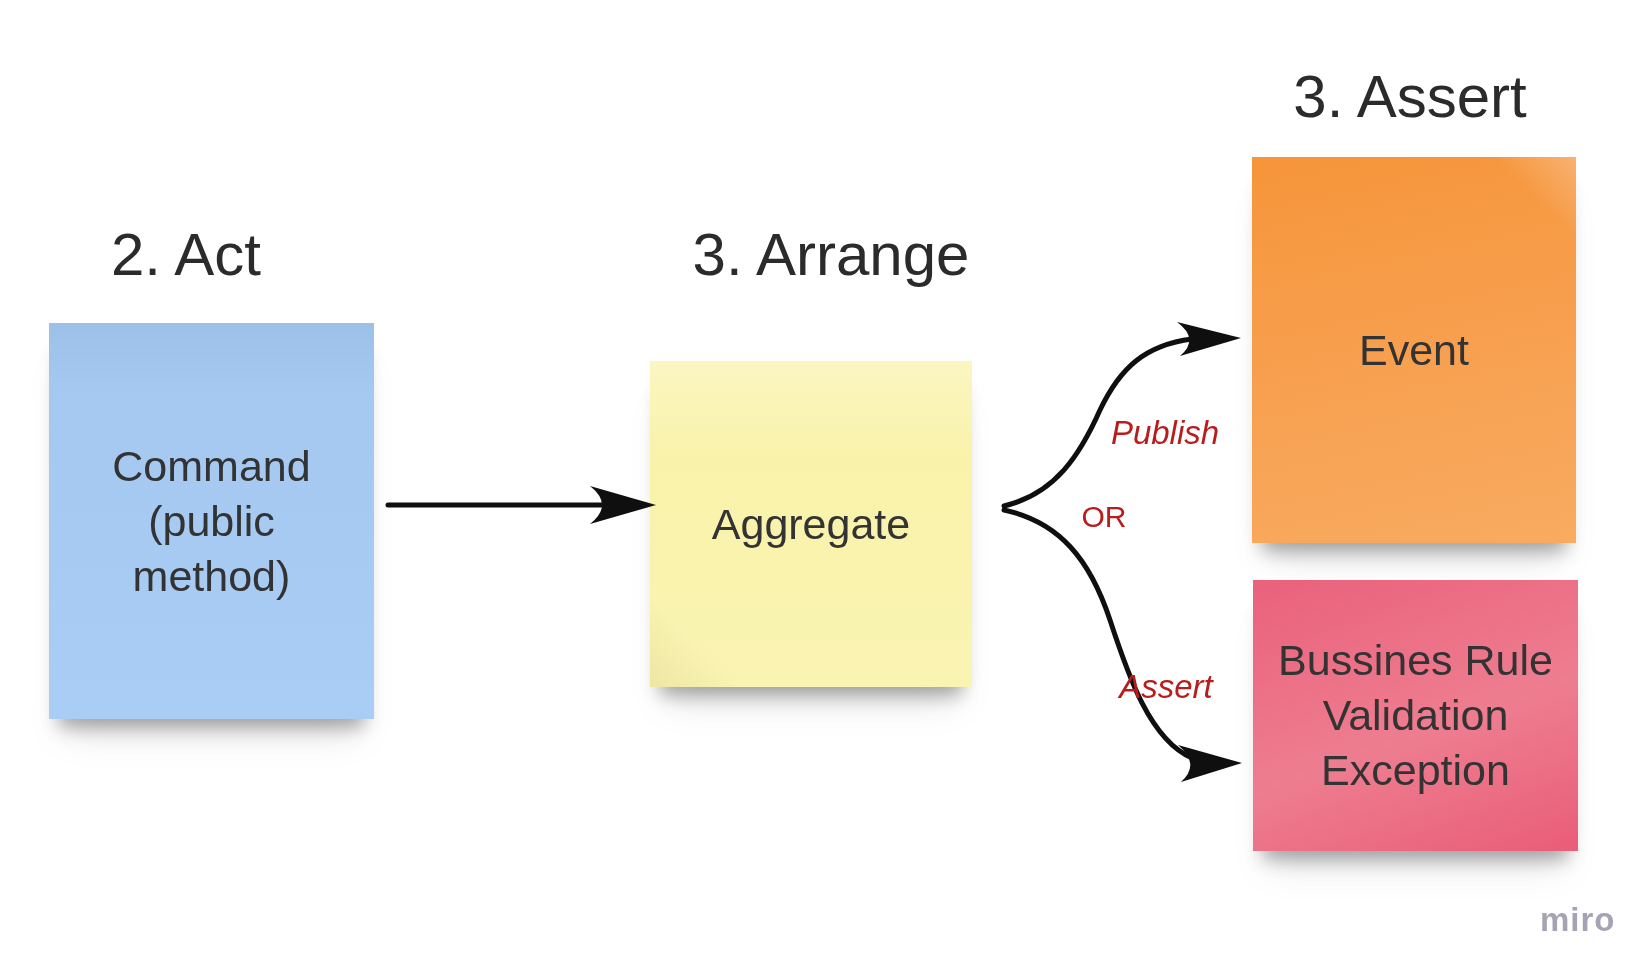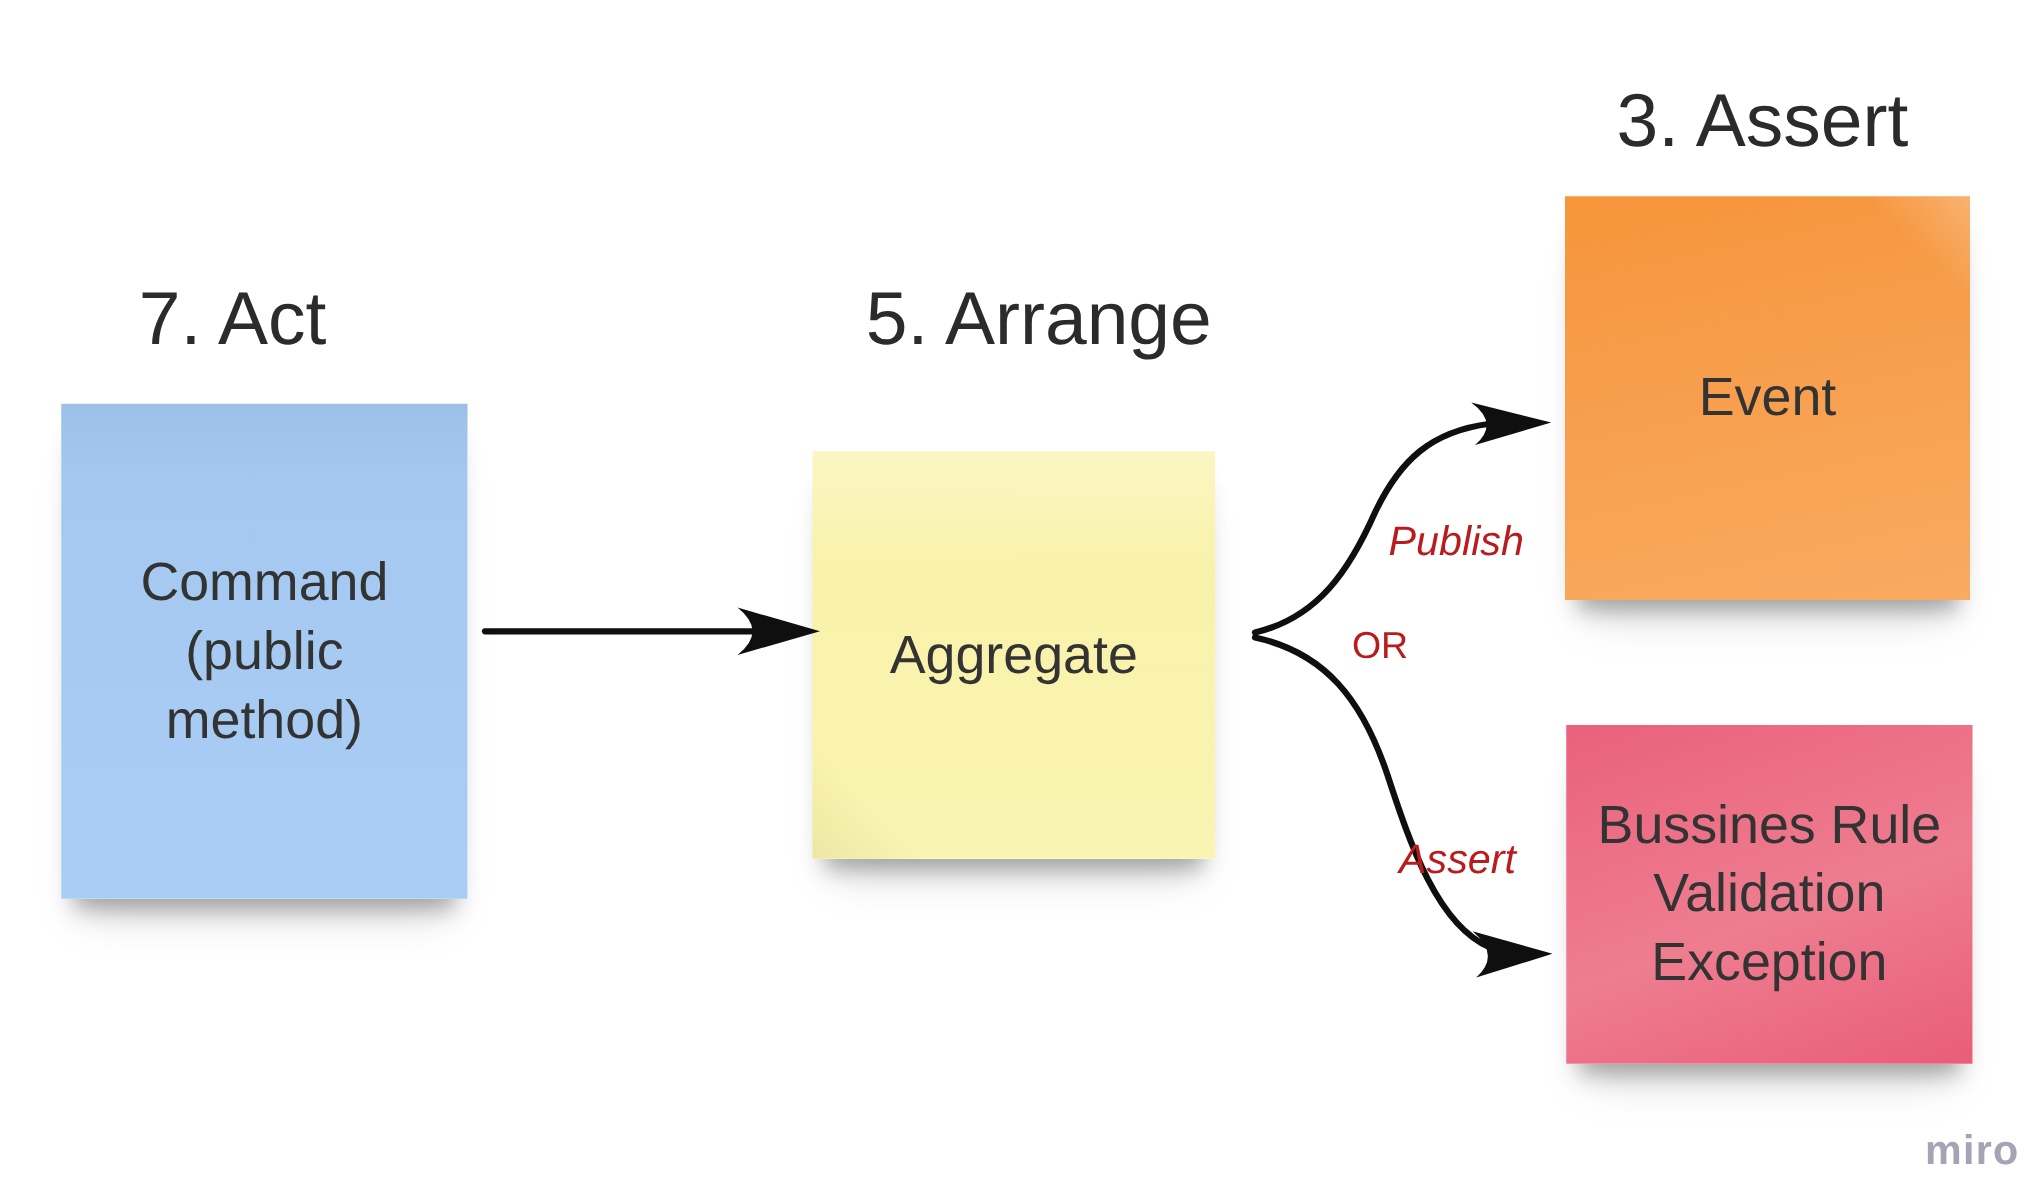--- a/index.html
+++ b/index.html
@@ -54,21 +54,21 @@
     left: 650px; top: 322px; width: 322px; height: 326px;
     background: linear-gradient(180deg, #fbf6c2 0%, #f9f2aa 30%, #faf4b3 100%);
     margin-top: 39px;
   }
   #note-aggregate::after {
     content: ""; position: absolute; left: 0; bottom: 0;
     width: 84px; height: 84px;
     background: linear-gradient(45deg, rgba(120,110,30,0.10) 0%, rgba(120,110,30,0) 55%);
   }
   #note-event {
-    left: 1252px; top: 157px; width: 324px; height: 323px;
+    left: 1252px; top: 157px; width: 324px; height: 386px;
     background: linear-gradient(168deg, #f6953a 0%, #f79f4e 48%, #f9ab61 100%);
   }
   #note-event::after {
     content: ""; position: absolute; right: 0; top: 0;
     width: 76px; height: 76px;
     background: linear-gradient(225deg, rgba(255,255,255,0.25) 0%, rgba(255,255,255,0) 55%);
   }
   #note-exception {
     left: 1253px; top: 580px; width: 325px; height: 271px;
     background: linear-gradient(160deg, #ea617c 0%, #ee7d90 55%, #e95d79 100%);
@@ -118,22 +118,22 @@
     font-weight: bold;
     letter-spacing: 1px;
     color: #a5a3b4;
   }
 </style>
 </head>
 <body>
 
 <div class="board">
 
-  <div class="step-title" id="title-act">7. Act</div>
-  <div class="step-title" id="title-arrange">5. Arrange</div>
+  <div class="step-title" id="title-act">2. Act</div>
+  <div class="step-title" id="title-arrange">3. Arrange</div>
   <div class="step-title" id="title-assert">3. Assert</div>
 
   <div class="note" id="note-command">
     <div class="note-text">Command
 (public
 method)</div>
   </div>
 
   <div class="note" id="note-aggregate">
     <div class="note-text">Aggregate</div>

